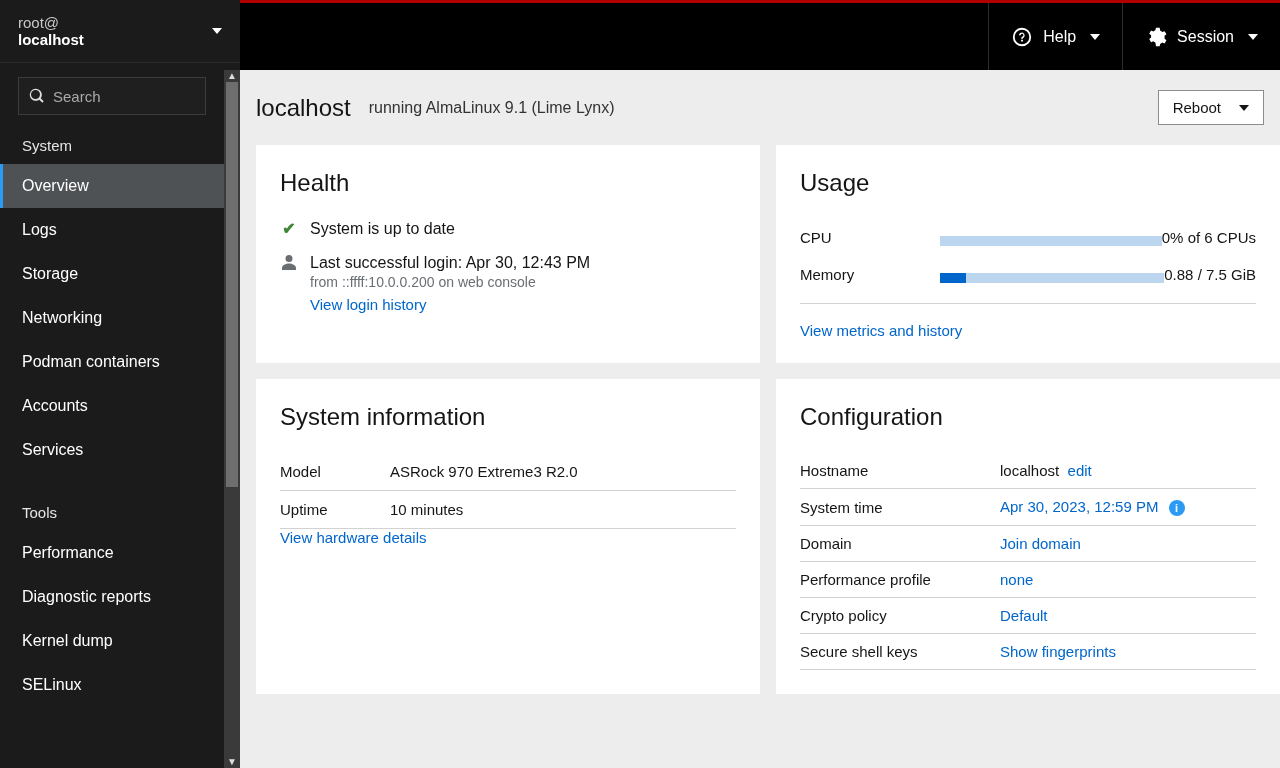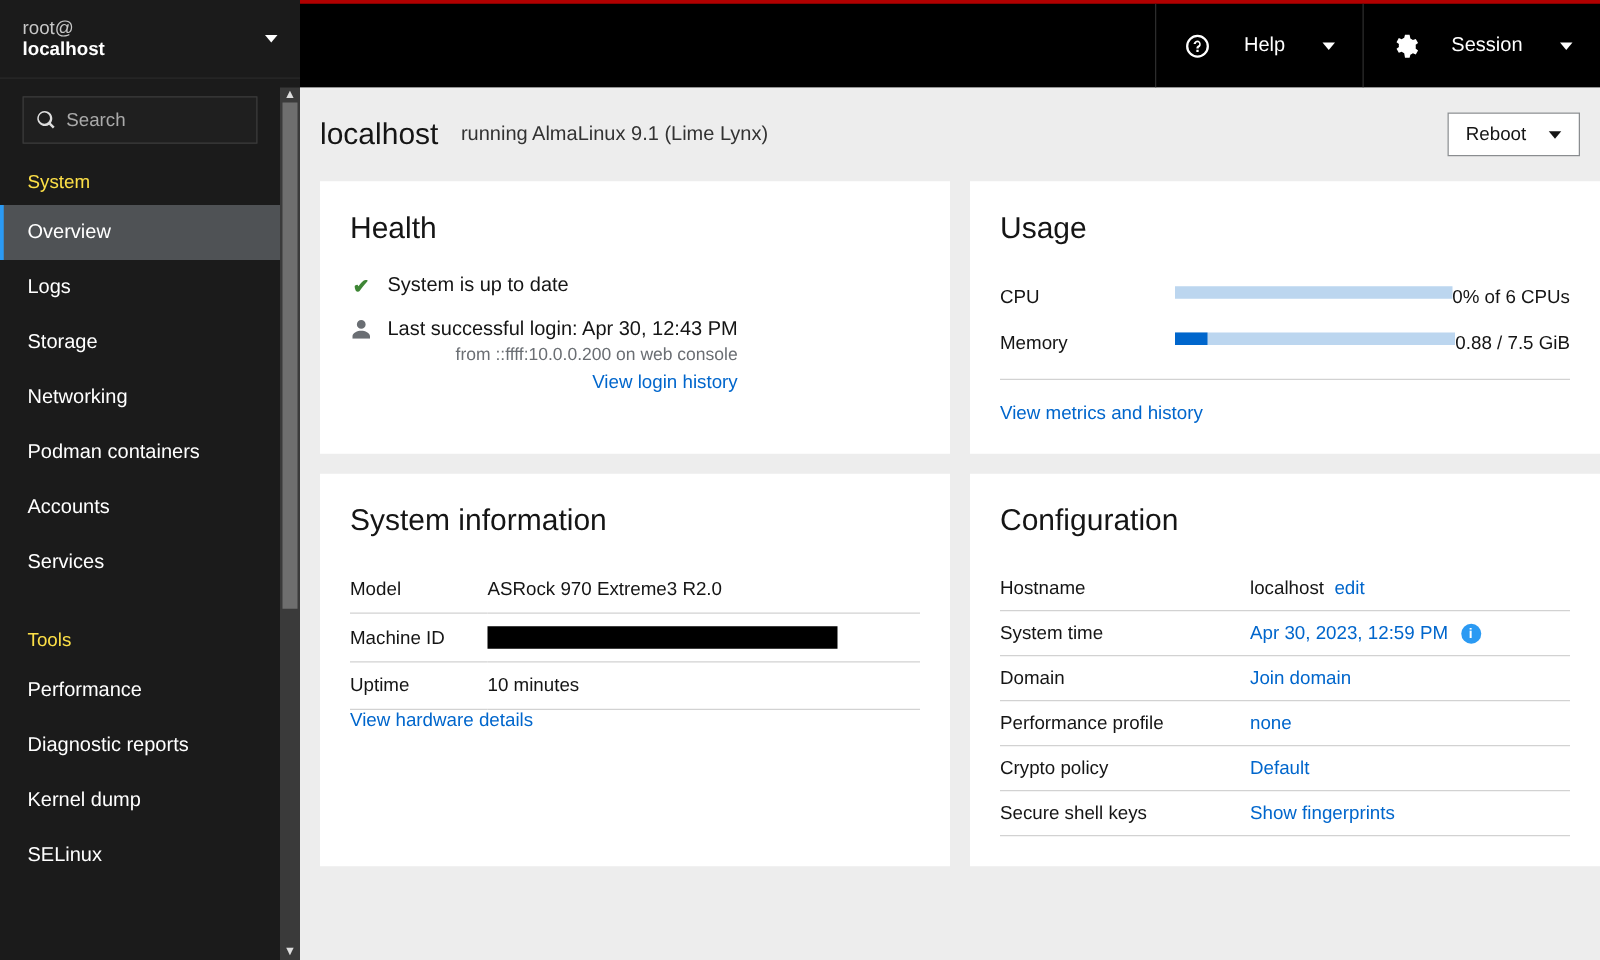--- a/index.html
+++ b/index.html
@@ -51,21 +51,21 @@
   }
   .search svg { fill: #ddd; margin-right: 8px; flex-shrink: 0; }
   .search input {
     flex: 1; background: transparent; border: none; outline: none;
     color: #fff; font-size: 15px;
   }
   .search input::placeholder { color: #aaa; }
 
   .nav { list-style: none; margin-right: 16px; }
   .nav-section-title {
-    padding: 14px 22px 10px 22px; color: #fde047; font-size: 15px;
+    padding: 14px 22px 10px 22px; color: #e5e5e5; font-size: 15px;
   }
   .nav-item {
     padding: 13px 22px; font-size: 16px; cursor: pointer; color: #fff;
   }
   .nav-item.active {
     background: #4f5255; position: relative;
   }
   .nav-item.active::before {
     content: ''; position: absolute; left: 0; top: 0; bottom: 0; width: 3px;
     background: #2b9af3;
@@ -74,21 +74,21 @@
   
   .main {
     flex: 1; display: flex; flex-direction: column; min-width: 0;
   }
   .topbar {
     height: 70px; background: #000; border-top: 3px solid #b10000;
     display: flex; justify-content: flex-end; align-items: stretch;
     color: #fff;
   }
   .topbar-item {
-    display: flex; align-items: center; gap: 26px; padding: 0 22px;
+    display: flex; align-items: center; gap: 10px; padding: 0 22px;
     border-left: 1px solid #2c2c2c; cursor: pointer; font-size: 16px;
   }
   .topbar-item svg { fill: #fff; }
   .topbar-item .caret-down { border-top-color: #fff; margin-left: 4px; }
 
   .content {
     flex: 1; overflow-y: auto; overflow-x: hidden; padding: 0 0 24px 0;
   }
   .page-header {
     display: flex; align-items: center; padding: 20px 16px 20px 16px;
@@ -118,28 +118,28 @@
   .card h2 {
     font-size: 24px; font-weight: 400; margin-bottom: 22px;
   }
 
   
   .health-row { display: flex; gap: 12px; margin-bottom: 16px; align-items: center; }
   .health-row.top { align-items: center; }
   .health-row .icon { width: 18px; text-align: center; flex-shrink: 0; }
   .check { color: #3e8635; font-weight: bold; }
   .user-icon { color: #6a6e73; }
-  .login-block { font-size: 16px; text-align: right; }
+  .login-block { font-size: 16px; }
   .login-sub { font-size: 14px; color: #6a6e73; margin-top: 2px; }
   .link { color: #0066cc; cursor: pointer; font-size: 15px; }
   .login-history-link { margin-top: 6px; }
 
   
   .usage-row {
-    display: flex; align-items: flex-start; padding: 10px 0;
+    display: flex; align-items: flex-end; padding: 10px 0;
   }
   .usage-row .ulabel { width: 140px; font-size: 15px; }
   .bar {
     flex: 1; height: 10px; background: #bcd6ef; position: relative;
   }
   .bar-fill { position: absolute; left: 0; top: 0; bottom: 0; background: #0066cc; }
   .usage-row .uval { font-size: 15px; white-space: nowrap; min-width: 88px; text-align: right; }
   .usage-divider { border: none; border-top: 1px solid #d2d2d2; margin: 10px 0 18px 0; }
 
   
@@ -286,24 +286,20 @@
 
       <div class="card">
         <h2>System information</h2>
         <table class="info-table">
           <tbody>
               <tr>
             <td>Model</td>
             <td>ASRock 970 Extreme3 R2.0</td>
           </tr>
           <tr>
-            <td>Machine ID</td>
-            <td><span class="redact"></span></td>
-          </tr>
-          <tr>
             <td>Uptime</td>
             <td>10 minutes</td>
           </tr>
         </tbody>
           </table>
         <div class="link card-bottom-link">View hardware details</div>
       </div>
 
       <div class="card">
         <h2>Configuration</h2>

